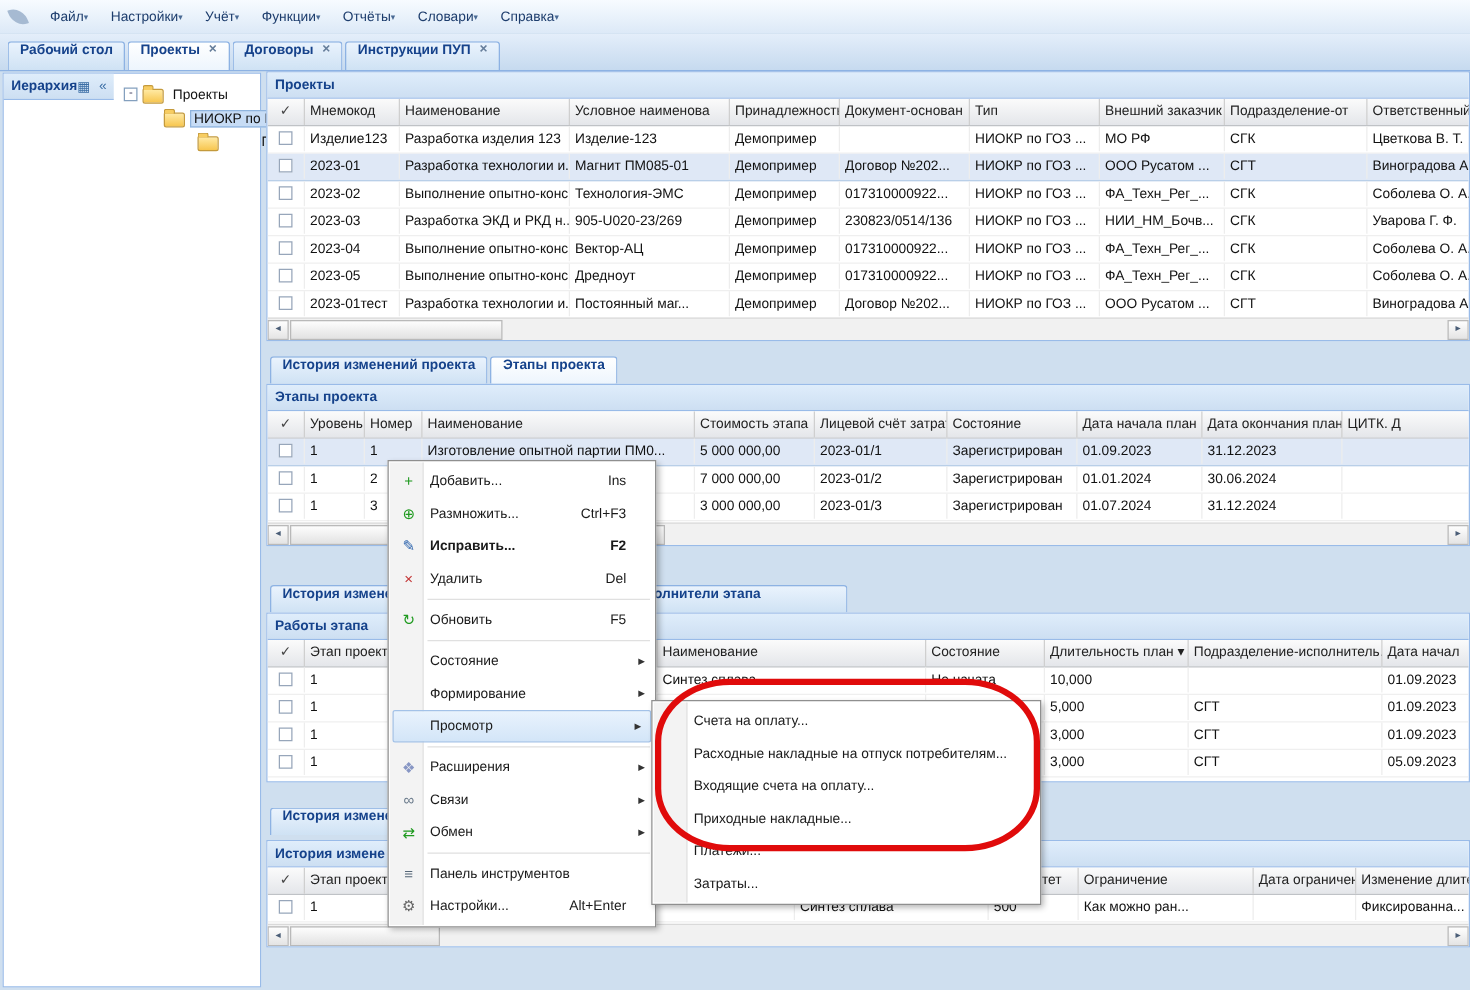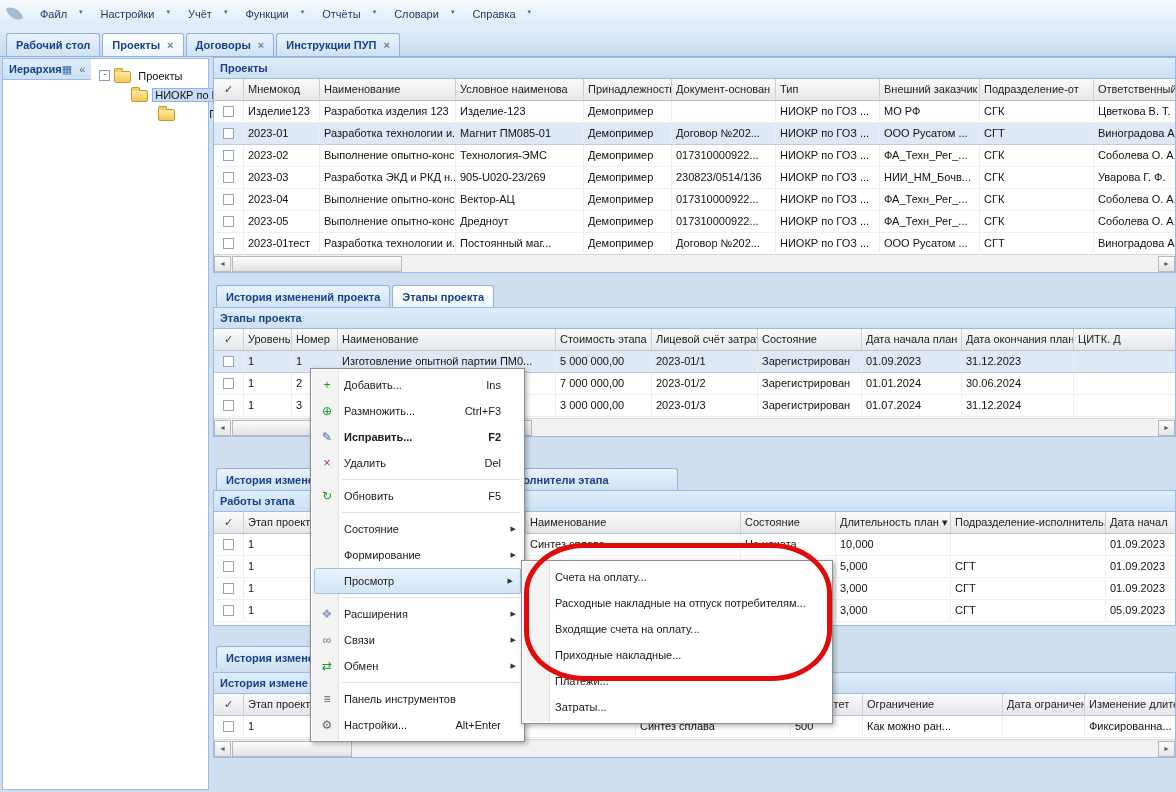--- a/index.html
+++ b/index.html
@@ -5,28 +5,28 @@
   html,body{margin:0;padding:0}
   body{width:1176px;height:792px;overflow:hidden;background:#cfdfef;
        font-family:"Liberation Sans","DejaVu Sans",sans-serif;font-size:11px;color:#111;cursor:default}
 
   
   #menubar{position:absolute;left:0;top:0;right:0;height:27px;
            background:linear-gradient(#f7fbff,#dce9f7);border-bottom:1px solid #b6cde4;
            display:flex;align-items:center;padding-left:6px;z-index:5}
   #logo{width:13px;height:15px;background:#a6bad2;border-radius:0 90% 0 90%;
         transform:rotate(-20deg);margin:0 10px 0 2px;flex:none}
-  .mb-item{display:flex;gap:12px;padding:3px 9px;color:#1d3d6d}
+  .mb-item{display:flex;align-items:center;gap:0;padding:3px 9px;color:#1d3d6d}
   .mb-arrow{font-size:7px;color:#4a6a94}
 
   
   #tabbar{position:absolute;left:0;top:27px;right:0;height:29px;
           background:linear-gradient(#e4eefa,#c6daef);border-bottom:1px solid #8db2e3;
           display:flex;align-items:flex-end;padding-left:5px;z-index:5}
-  .tab{display:flex;align-items:center;height:21px;margin:0 1px;padding:0 9px;
+  .tab{display:flex;height:21px;margin:0 1px;padding:0 9px;
        background:linear-gradient(#eaf3fd,#cfe2f4);border:1px solid #8db2e3;border-bottom:none;
        border-radius:3px 3px 0 0;color:#15428b;font-weight:bold;white-space:nowrap;overflow:hidden}
   #tabbar .tab{height:22px}
   .tab.active{background:linear-gradient(#ffffff,#edf5fd)}
   .tab-close{margin-left:7px;color:#667e9b;font-size:11px;line-height:10px;font-weight:bold}
 
   .strip{position:absolute;display:flex;align-items:flex-end;padding-left:2px}
   .strip .tab{justify-content:center}
   .strip.leftal .tab:first-child{justify-content:flex-start}
 

